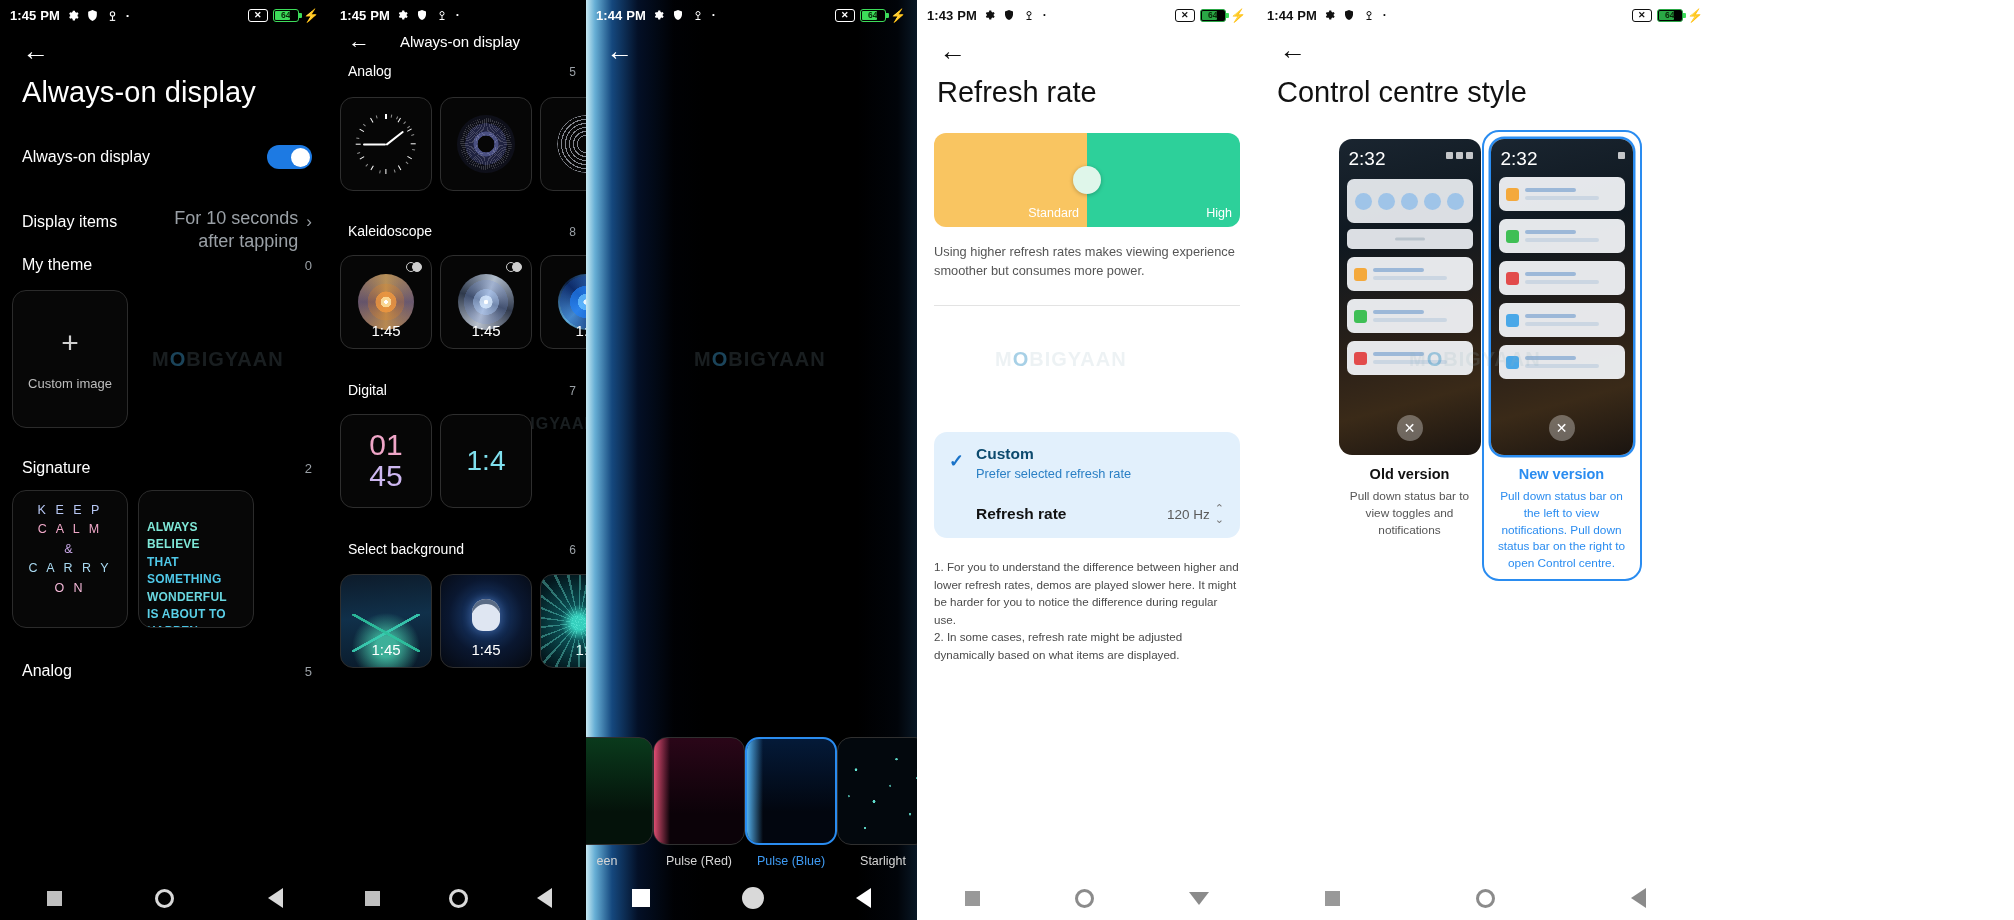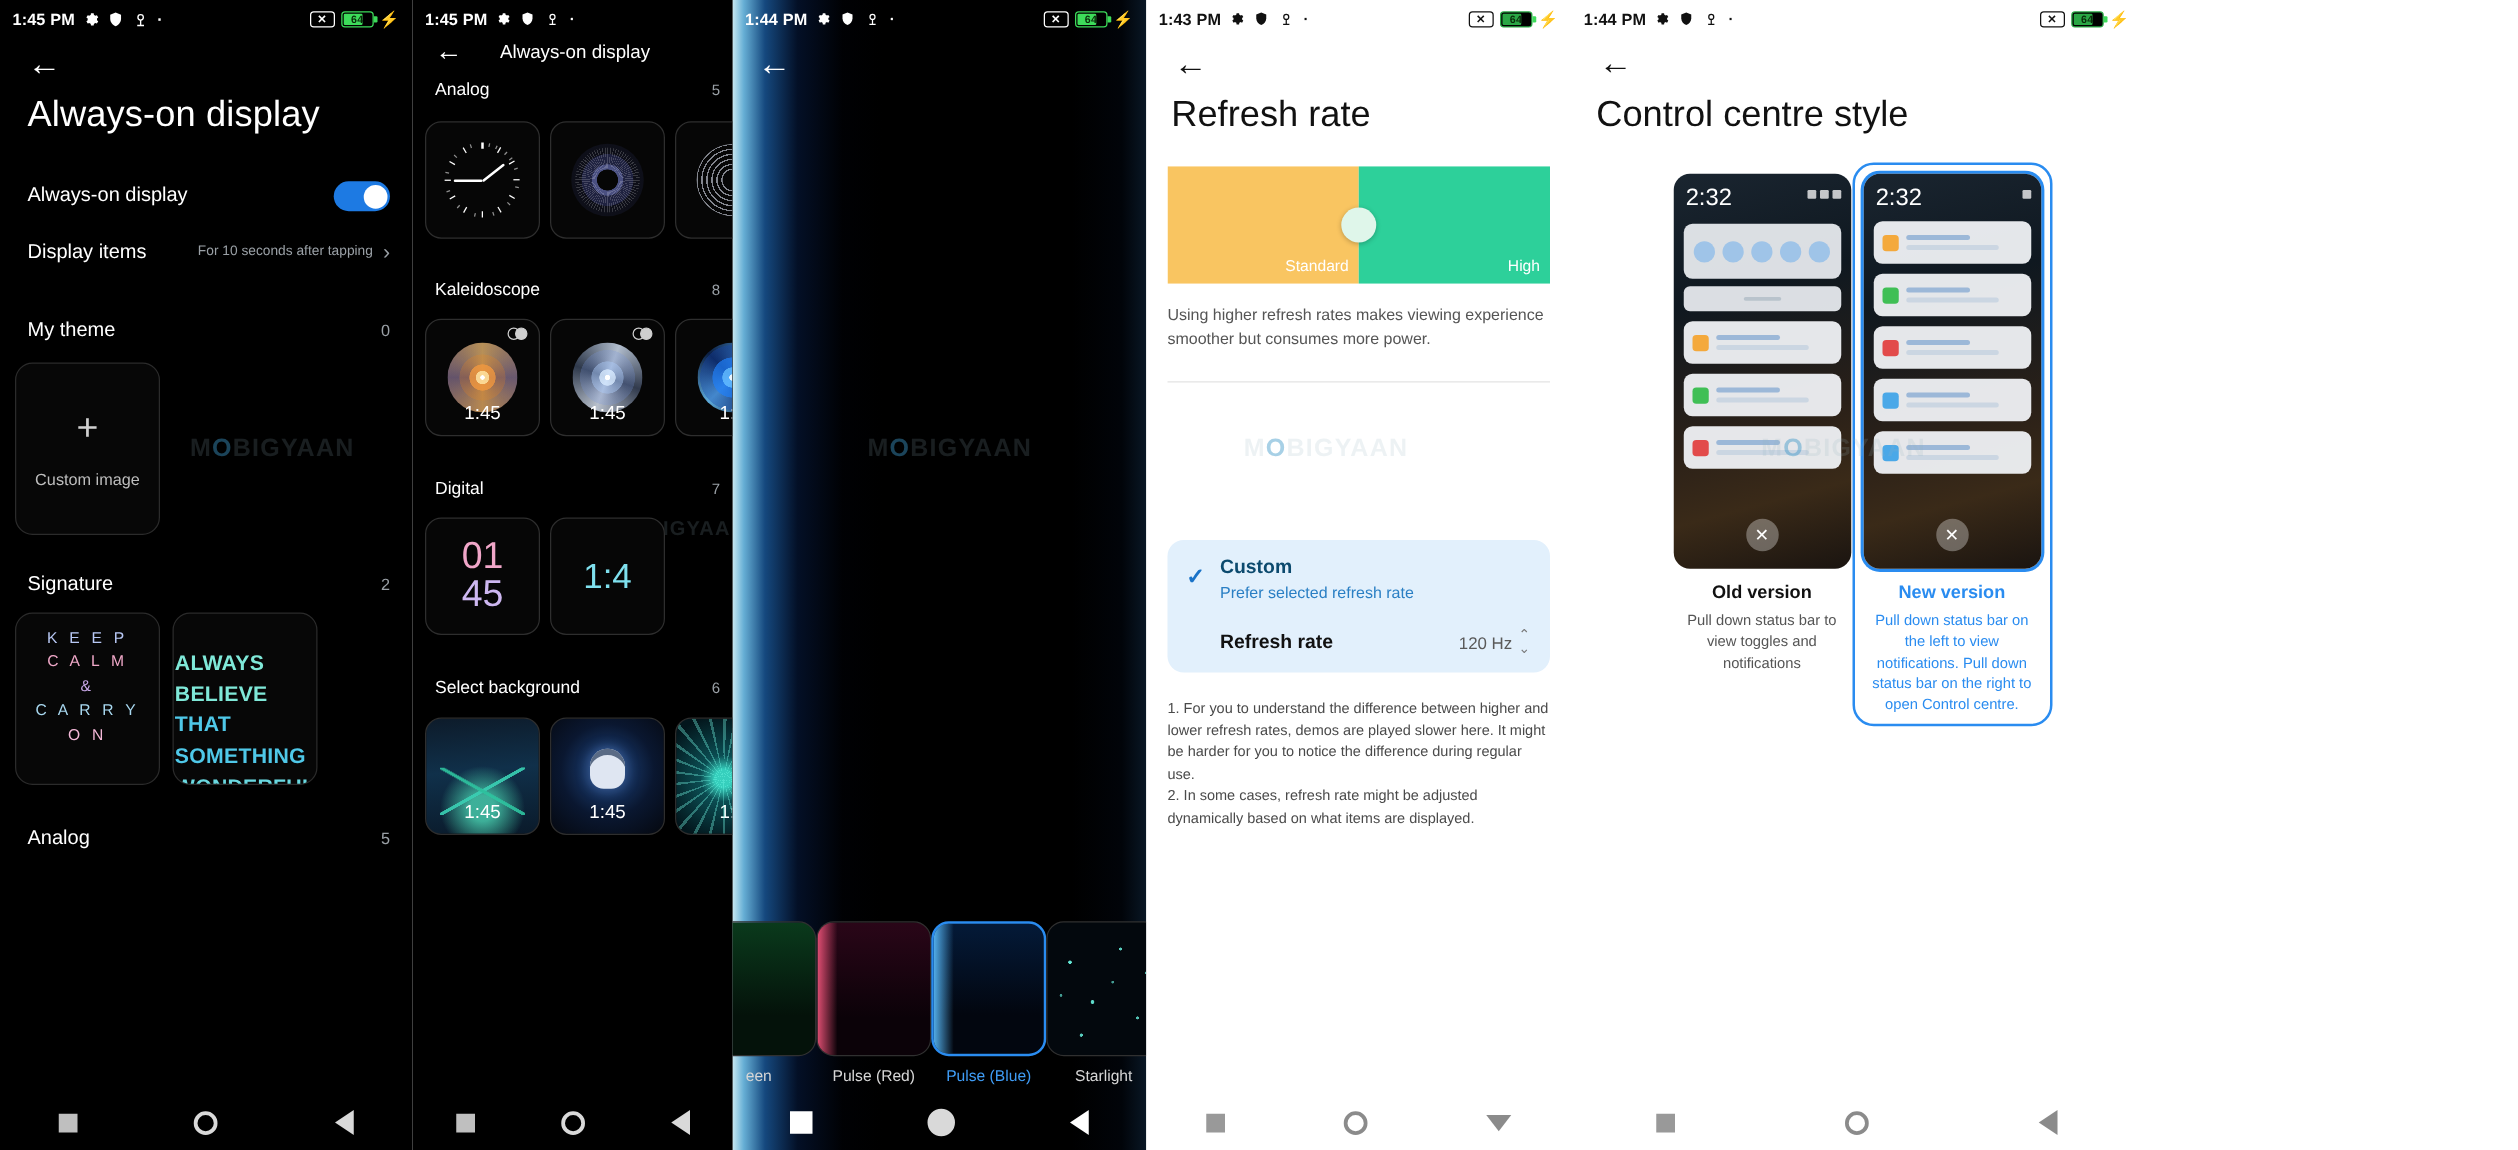--- a/index.html
+++ b/index.html
@@ -98,42 +98,42 @@
   .row1 .lbl { font-size: 16px; }
   .row1 .grow { flex: 1; }
   .toggle {
     width: 45px; height: 24px; border-radius: 12px; background: #1d7ae3; position: relative;
   }
   .toggle::after {
     content: ""; position: absolute; right: 2.5px; top: 2.5px; width: 19px; height: 19px;
     border-radius: 50%; background: #fff;
   }
   .sub {
-    font-size: 11px; color: #9aa0a6; text-align: right; line-height: 1.25; max-width: 150px;
+    font-size: 18px; color: #9aa0a6; text-align: right; line-height: 1.25; max-width: 150px; margin-top: 15px;
   }
   .chev { font-size: 17px; color: #9aa0a6; margin-left: 8px; font-weight: 300; }
   .sect {
     position: absolute; left: 22px; right: 18px; display: flex; align-items: baseline;
     justify-content: space-between; font-size: 16px;
   }
   .sect .cnt { font-size: 13px; color: #9aa0a6; }
   .card {
     position: absolute; border: 1px solid #2b2b2b; border-radius: 14px; background: #070707;
     overflow: hidden;
   }
   .plusbox { display: flex; flex-direction: column; align-items: center; justify-content: center; height: 100%; }
   .plusbox .pl { font-size: 30px; font-weight: 200; color: #cfcfcf; line-height: 1; }
   .plusbox .cap { font-size: 13px; color: #bdbdbd; margin-top: 18px; }
   .sigcard { padding: 10px 8px; display: flex; justify-content: center; }
   .keepcalm { text-align: center; line-height: 1.55; font-size: 12.5px; letter-spacing: 3px; }
   .keepcalm span { display: block; }
   .kc1 { color: #b8c8f5; } .kc2 { color: #f0a8c8; } .kc3 { color: #c9a8e8; }
   .kc4 { color: #a8d8f0; } .kc5 { color: #f4b8d8; }
   .believe {
-    font-size: 17px; font-weight: bold; line-height: 1.45; letter-spacing: .2px;
+    font-size: 12px; font-weight: bold; line-height: 1.45; letter-spacing: .2px;
   }
   .bl1 { color: #7fe8d8; } .bl2 { color: #4fc8e8; } .bl3 { color: #6ad8e0; }
   .bl4 { color: #5ad0e8; } .bl5 { color: #49c4e4; }
 
   
   #p2 { width: 256px; }
   #p2 .topbar {
     position: absolute; top: 26px; left: 0; right: 0; height: 30px;
     display: flex; align-items: center; padding: 0 18px;
   }
@@ -301,21 +301,21 @@
       radial-gradient(circle at 88% 38%, rgba(110,255,235,.7) 0 1px, transparent 1.4px),
       radial-gradient(circle at 12% 55%, rgba(110,255,235,.6) 0 .9px, transparent 1.3px);
   }
 
   
   #p4 { width: 340px; background: #fff; color: #111; }
   #p4 .backarrow { position: absolute; left: 22px; top: 38px; color: #111; }
   #p4 .bigtitle { position: absolute; left: 20px; top: 76px; font-size: 29px; font-weight: 400; }
   .rrbar {
     position: absolute; left: 17px; right: 17px; top: 133px; height: 94px;
-    border-radius: 0; overflow: hidden; display: flex;
+    border-radius: 12px; overflow: hidden; display: flex;
   }
   .rrbar .half { flex: 1; position: relative; }
   .rrbar .hl { background: #f9c561; }
   .rrbar .hr { background: #2dd09a; }
   .rrbar .cap {
     position: absolute; bottom: 7px; font-size: 12.5px; color: #fff;
   }
   .rrbar .hl .cap { right: 8px; }
   .rrbar .hr .cap { right: 8px; }
   .knob {

